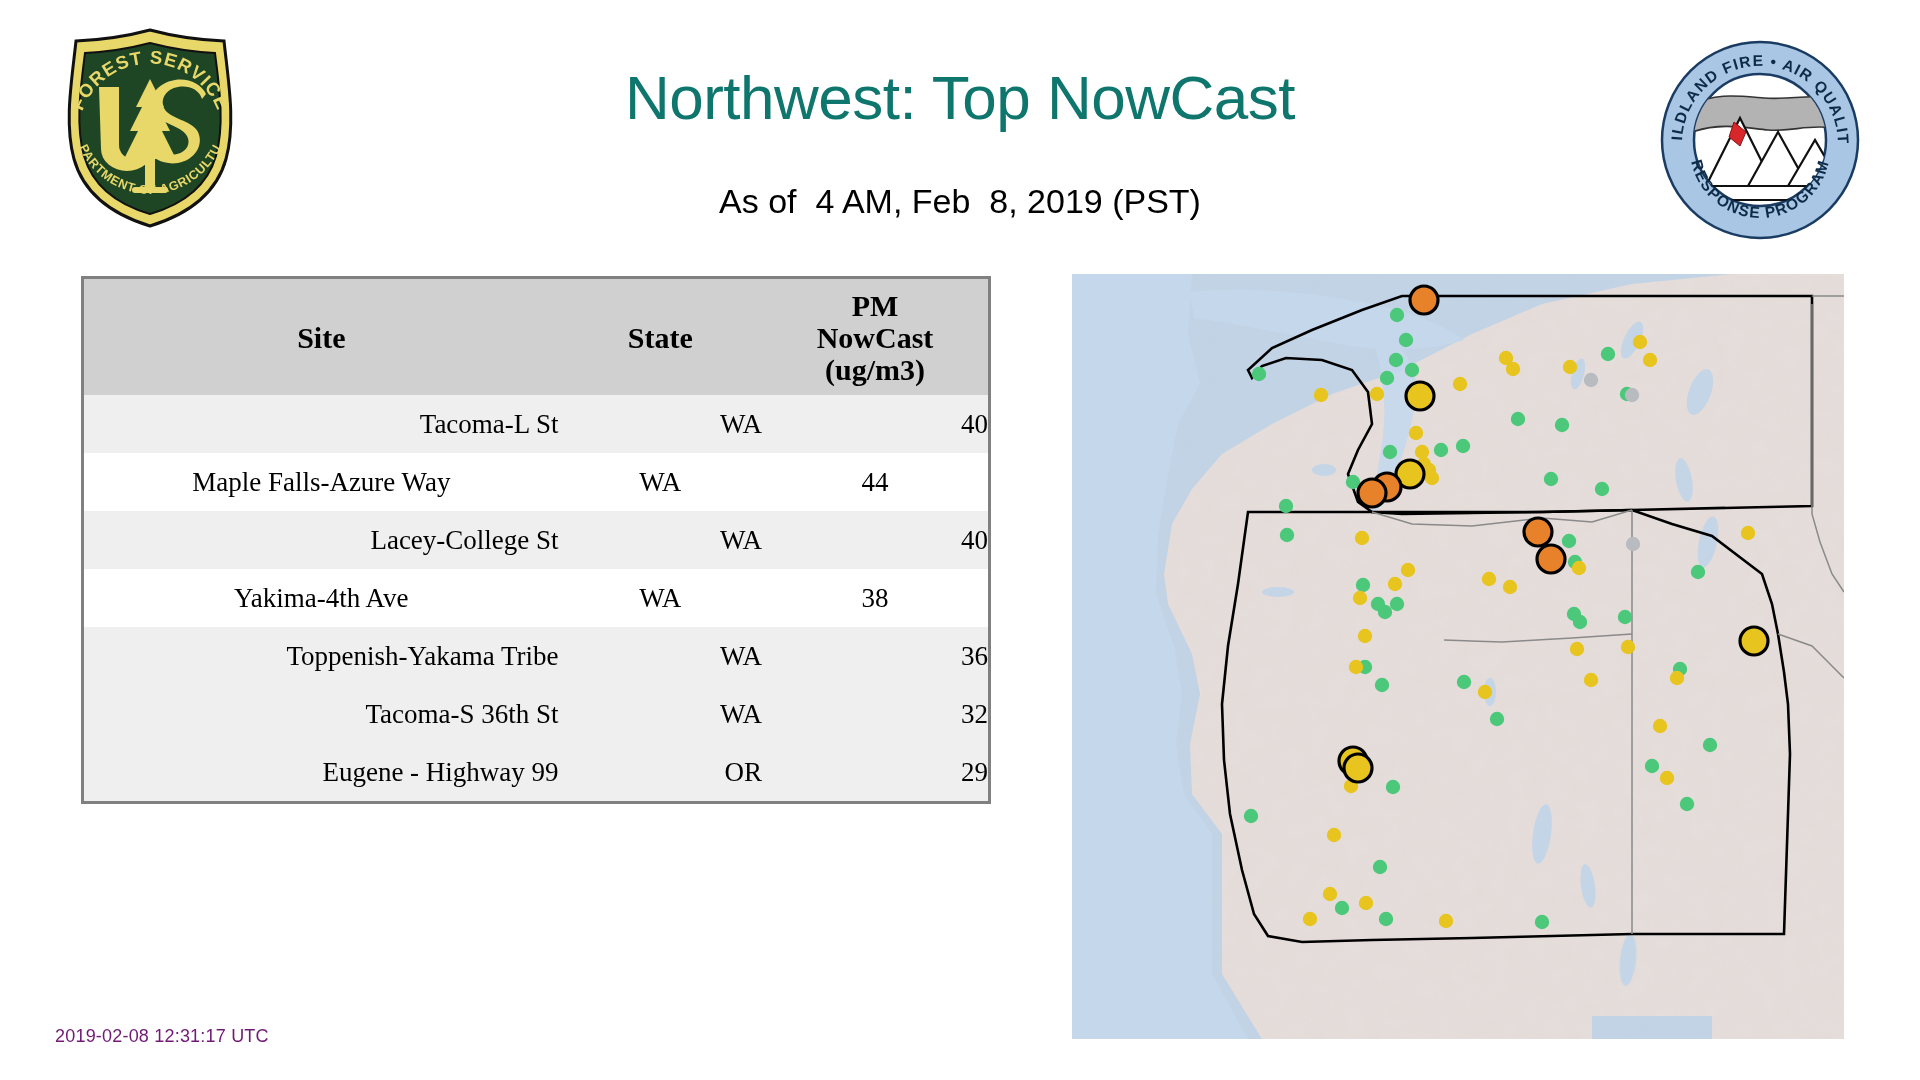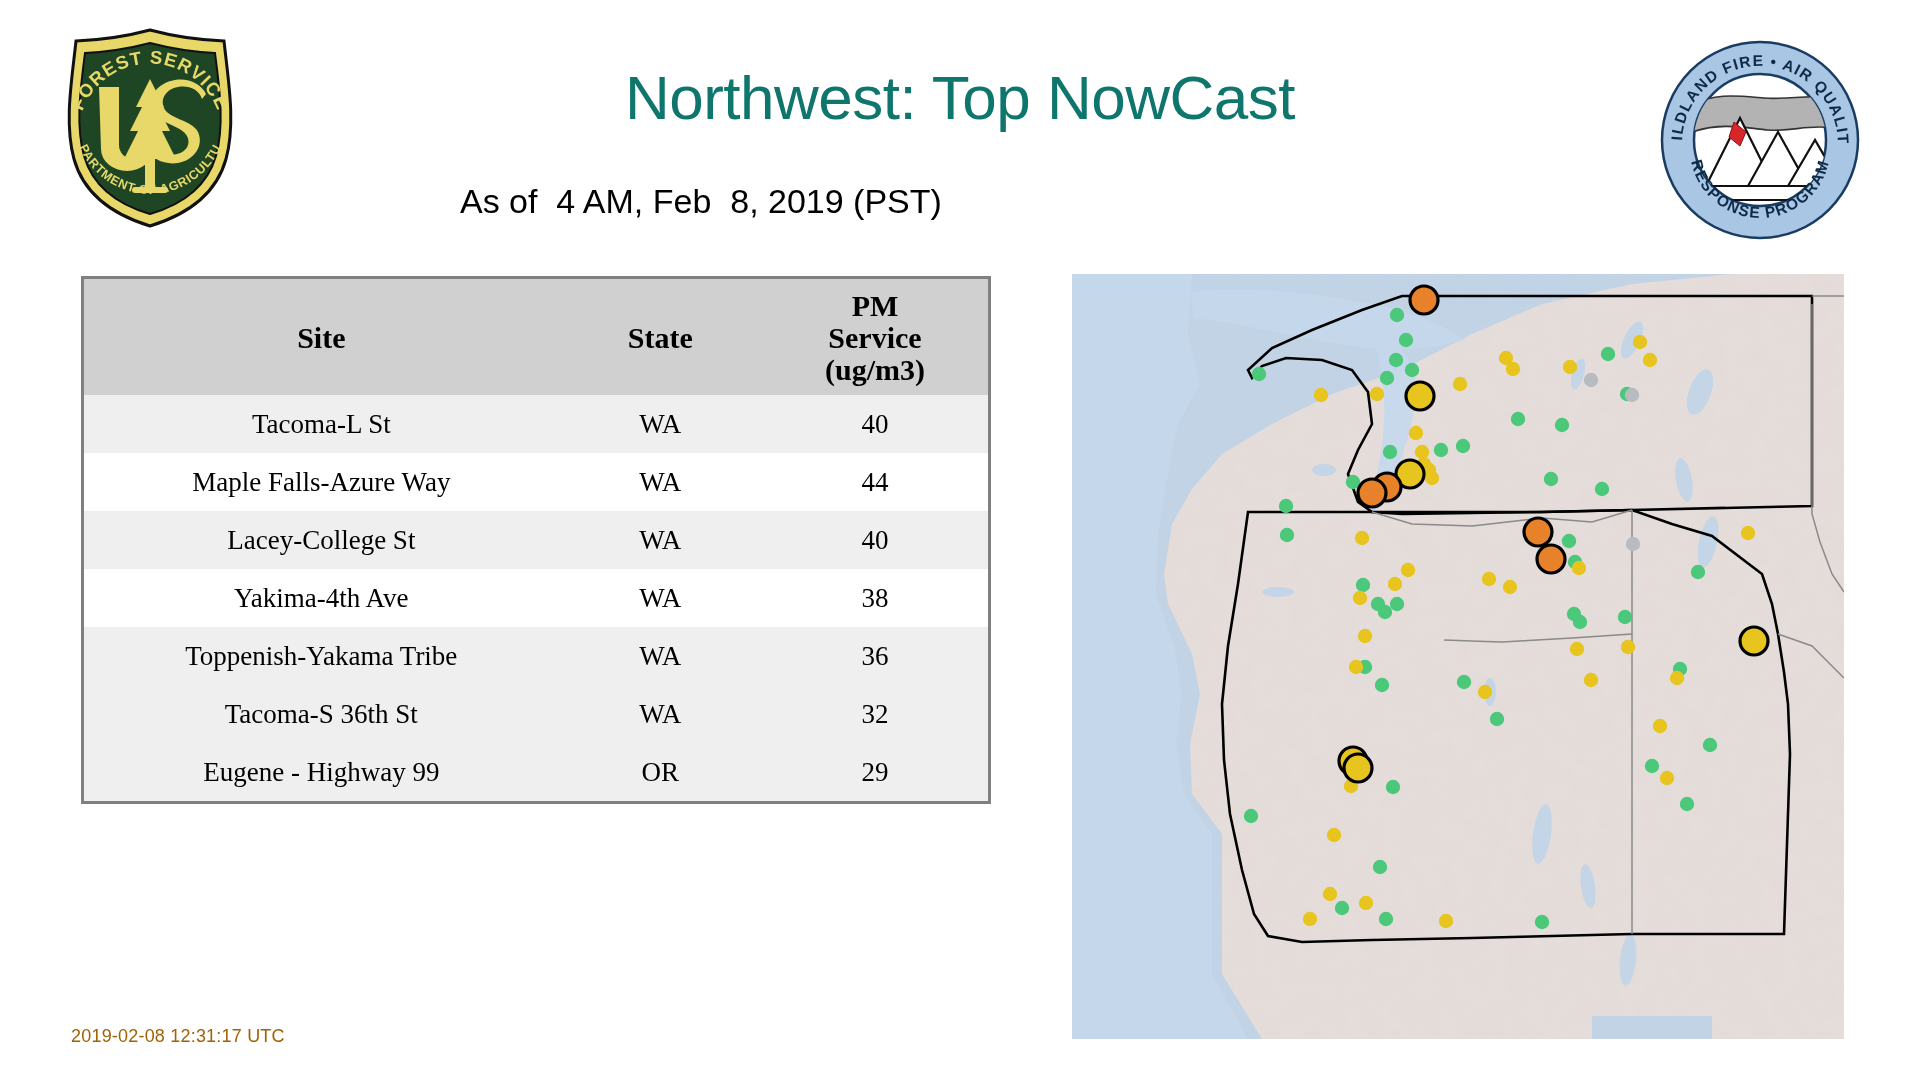--- a/index.html
+++ b/index.html
@@ -18,20 +18,21 @@
   
   #title {
     position:absolute; left:460px; top:62px; width:1000px;
     text-align:center;
     font-family:"Liberation Sans", sans-serif;
     font-size:62px; font-weight:400; color:#0f766e;
     letter-spacing:-0.5px; white-space:pre;
   }
   #subtitle {
     position:absolute; left:460px; top:182px; width:1000px;
+    text-align:center;
     font-family:"Liberation Sans", sans-serif;
     font-size:34px; font-weight:400; color:#000; white-space:pre;
   }
 
   
   #wf-logo { position:absolute; left:1660px; top:40px; width:200px; height:200px; }
   #wf-logo svg { display:block; }
 
   
   #table-wrap {
@@ -45,40 +46,40 @@
     color:#000; text-align:center; border:0;
   }
   table#nowcast thead th {
     background:#d0d0d0; font-weight:bold; font-size:30px;
     padding:8px 0 6px 0; vertical-align:middle; line-height:1.06;
   }
   table#nowcast thead tr { height:116px; }
   table#nowcast tbody td {
     font-size:27px; height:58px; padding:0; vertical-align:middle;
   }
-  table#nowcast tbody tr.odd td { background:#efefef; }
+  table#nowcast tbody tr.odd td { background:#efefef;text-align:right; }
   table#nowcast tbody tr.even td { background:#ffffff; }
   .col-site  { width:52.5%; }
   .col-state { width:22.5%; }
   .col-pm    { width:25%;  }
   .hdr-pm span { display:block; }
 
   
   #map {
     position:absolute; left:1072px; top:274px; width:772px; height:765px;
     background:#c5d8eb; overflow:hidden;
   }
   #map svg { display:block; position:absolute; left:0; top:0; }
   .marker-dot { }
 
   
   #timestamp {
     position:absolute; left:55px; top:1026px;
     font-family:"Liberation Sans", sans-serif;
-    font-size:18px; color:#a16207; letter-spacing:0.2px;margin-left:16px;
+    font-size:18px; color:#701a75; letter-spacing:0.2px;
   }
 </style>
 </head>
 <body>
 
 <div id="page">
 
   <div id="fs-logo">
     <svg width="196" height="203" viewBox="0 0 196 203" xmlns="http://www.w3.org/2000/svg">
       <defs>
@@ -149,21 +150,21 @@
         <col class="col-site">
           <col class="col-state">
           <col class="col-pm">
       </colgroup>
       <thead>
         <tr>
           <th>Site</th>
           <th>State</th>
           <th class="hdr-pm">
             <span>PM</span>
-            <span>Service</span>
+            <span>NowCast</span>
             <span>(ug/m3)</span>
           </th>
         </tr>
       </thead>
       <tbody id="nowcast-body">
           <tr class="odd">
             <td>Tacoma-L St</td>
             <td>WA</td>
             <td>40</td>
           </tr>

